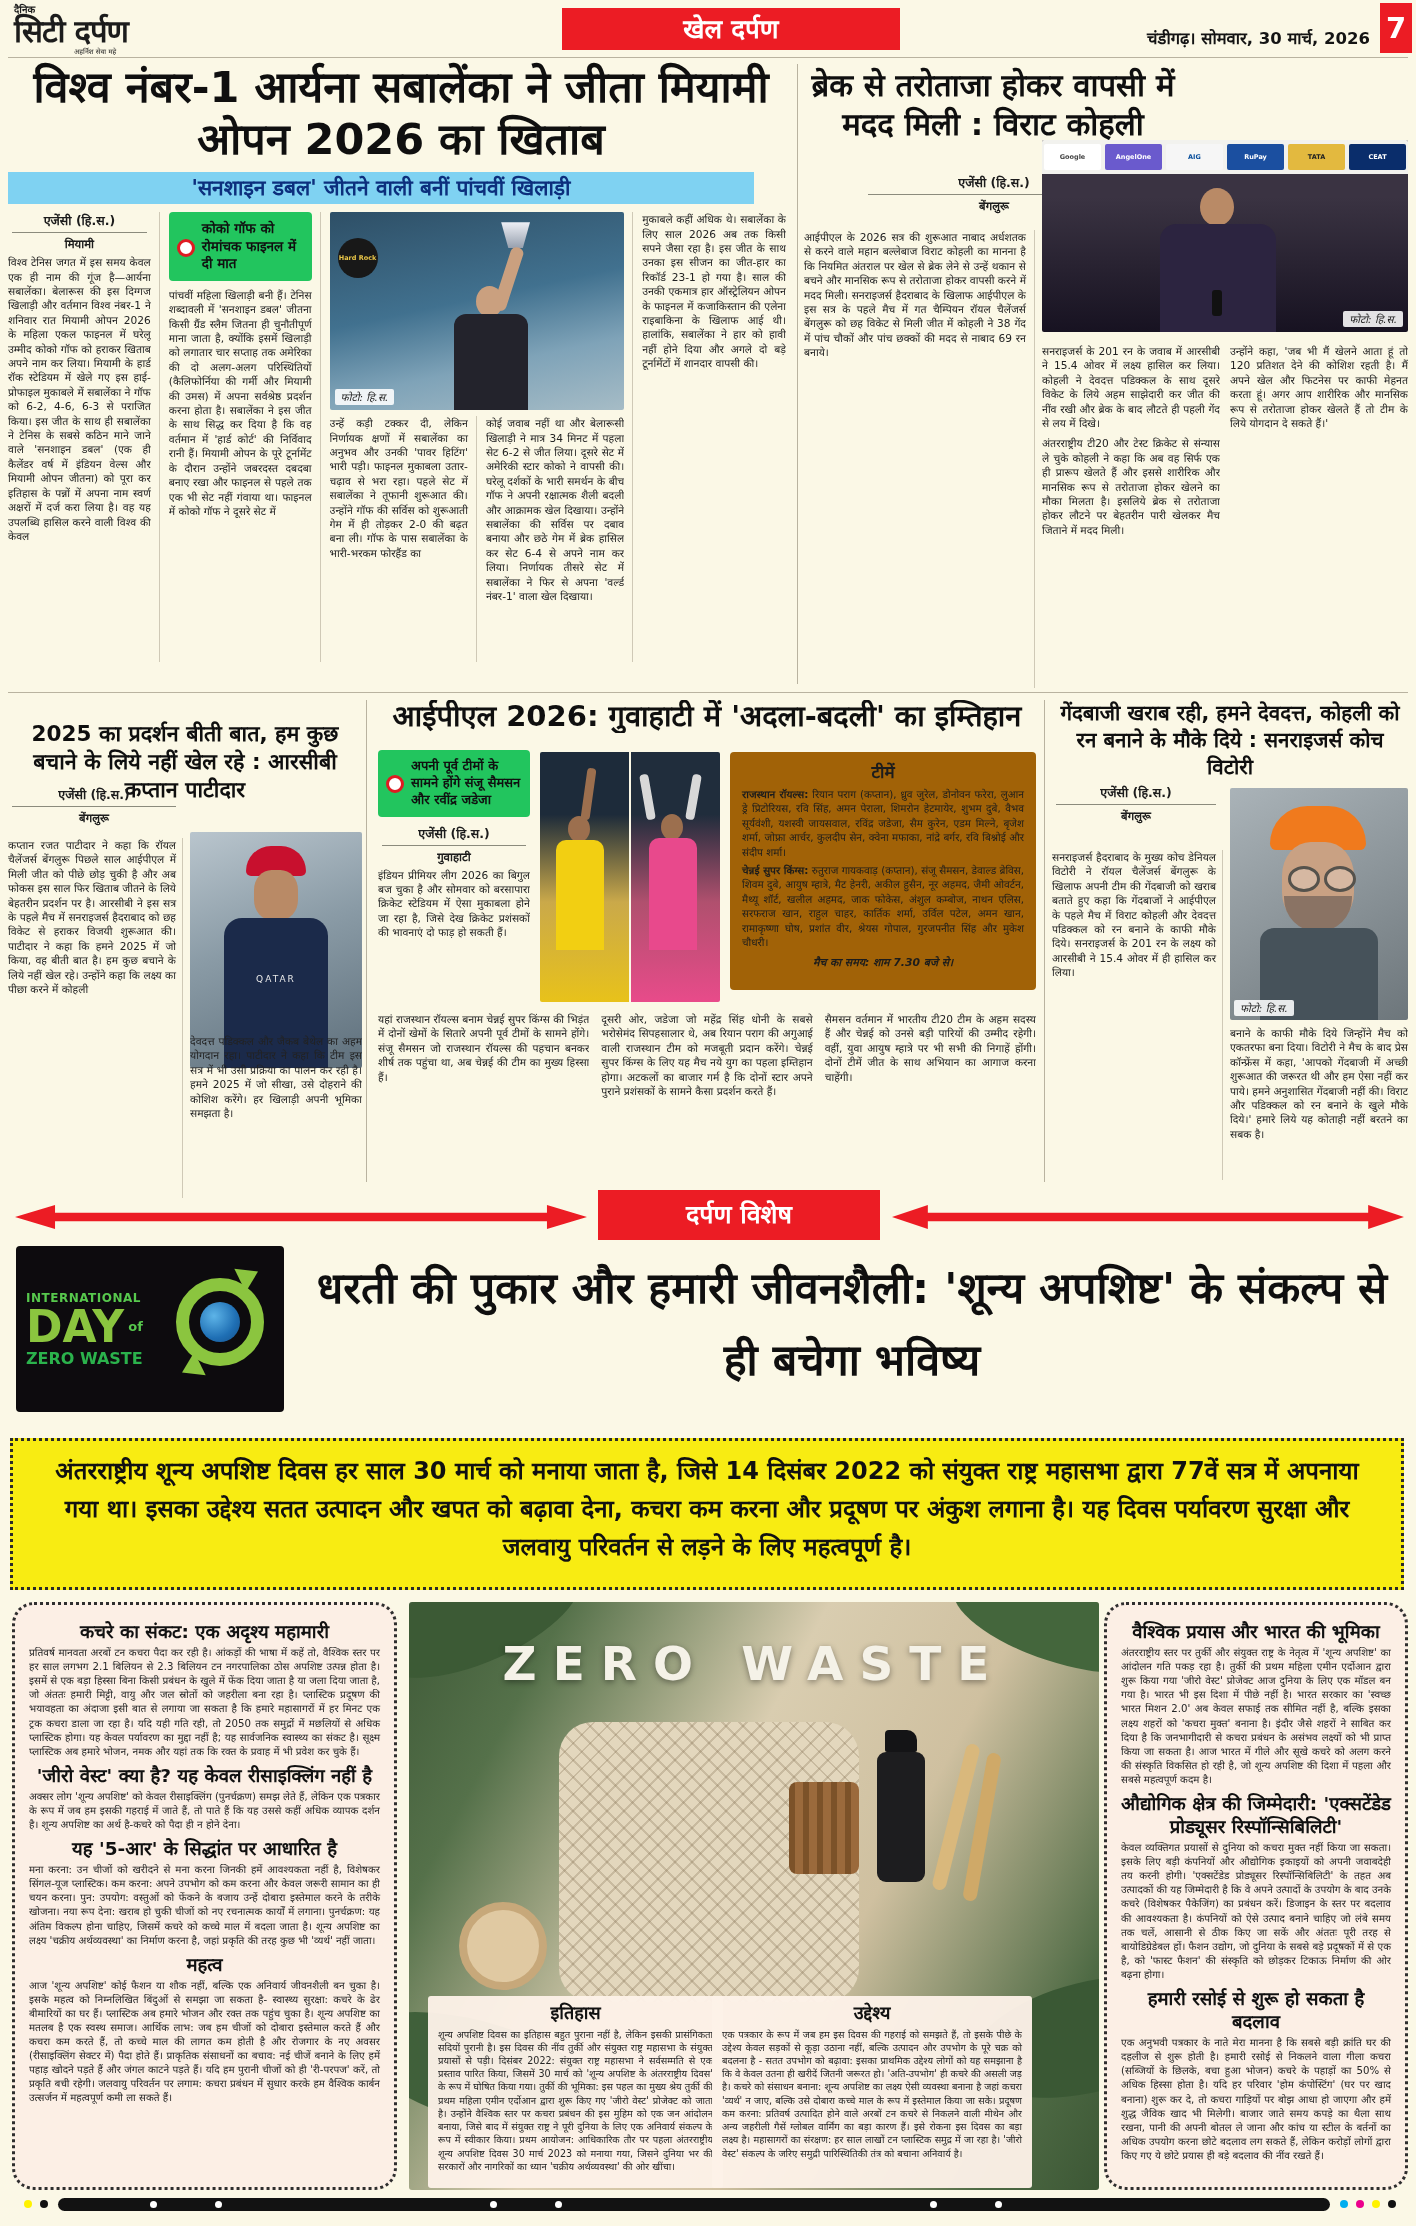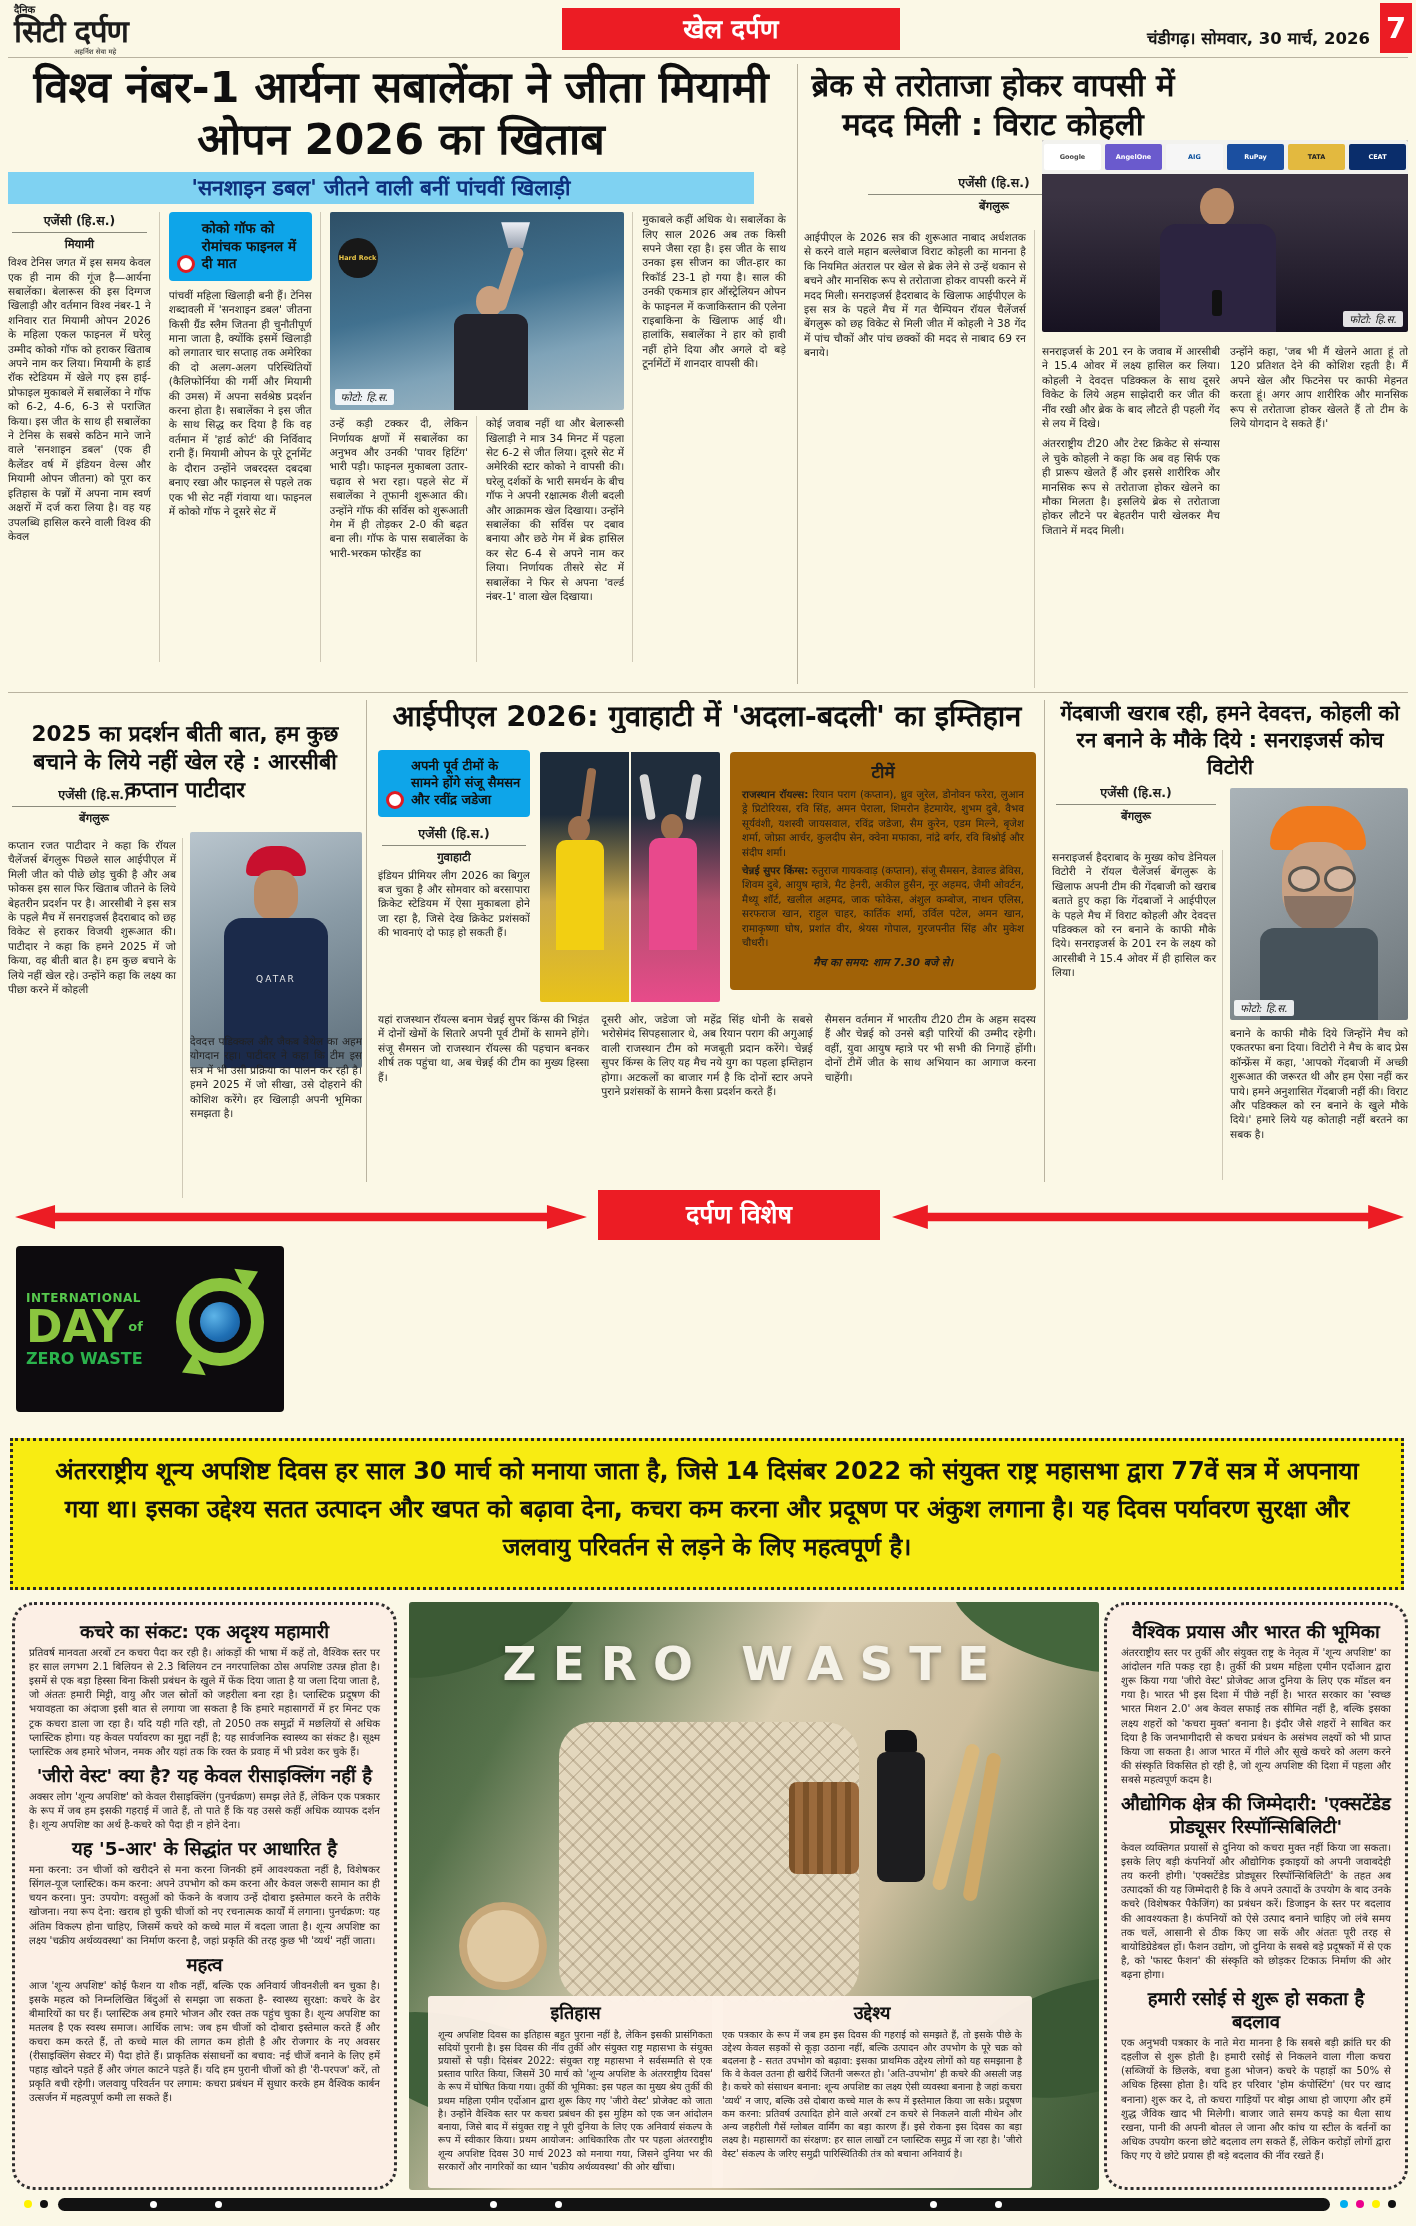--- a/index.html
+++ b/index.html
@@ -8,21 +8,21 @@
   .abs{position:absolute;}
   .c{text-align:center;}
   .b{font-weight:bold;}
   .red{background:#ec1c24;}
   .hl{font-weight:800;color:#0f0f0f;}
   .body-txt{font-size:10.6px;line-height:1.36;text-align:justify;color:#222;overflow:hidden;}
   .ncol{border-right:1px solid #cfc9b6;padding-right:8px;overflow:hidden;}
   .ncol:last-child{border-right:none;}
   .byl{font-weight:bold;font-size:12.5px;text-align:center;border-bottom:1px solid #8b8b7d;padding-bottom:3px;margin:0 4px 3px 4px;}
   .dtl{font-weight:bold;font-size:11.5px;text-align:center;margin-bottom:4px;}
-  .hibox{background:#0ea5e9;border-radius:4px;padding:8px 8px;display:flex;gap:7px;align-items:flex-end;}
+  .hibox{background:#22c55e;border-radius:4px;padding:8px 8px;display:flex;gap:7px;align-items:center;}
   .ring{display:inline-block;width:12px;height:12px;border:3.5px solid #e01b22;border-radius:50%;background:#fff;flex:none;margin-top:2px;}
   .hitxt{font-weight:bold;font-size:13.5px;line-height:1.3;color:#101010;}
   .cap{position:absolute;background:rgba(255,255,255,.88);color:#222;font-size:10.5px;font-style:italic;padding:1px 6px;border-radius:2px;}
   .hairV{background:#b9b3a0;width:1px;}
   .hairH{background:#b9b3a0;height:1px;}
   .panel{background:#fcefe5;border:3px dotted #2e2e2e;border-radius:22px;padding:10px 14px;overflow:hidden;}
   .sec-h{font-size:18.5px;font-weight:800;text-align:center;color:#111;margin:5px 0 3px 0;line-height:1.25;}
   .sec-b{font-size:10.2px;line-height:1.38;text-align:justify;color:#262626;}
   .arrow2{background:#ec1c24;clip-path:polygon(0 50%,7% 0,7% 32%,93% 32%,93% 0,100% 50%,93% 100%,93% 68%,7% 68%,7% 100%);}
   .chip{flex:1;margin:4px 2px;border-radius:2px;font-size:6.5px;font-weight:bold;display:flex;align-items:center;justify-content:center;overflow:hidden;}
@@ -209,20 +209,21 @@
       </div>
       <div style="color:#2bb24c;font-size:16px;font-weight:800;">ZERO WASTE</div>
     </div>
     <div style="position:relative;width:104px;height:130px;">
       <div class="abs" style="left:6px;top:14px;width:88px;height:88px;border:13px solid #8bc53f;border-radius:50%;box-sizing:border-box;"></div>
       <div class="abs" style="left:30px;top:38px;width:40px;height:40px;border-radius:50%;background:radial-gradient(circle at 35% 35%,#5db4e8,#1f6fb4 60%,#15508a);"></div>
       <div class="abs" style="left:66px;top:2px;width:0;height:0;border-left:13px solid transparent;border-right:13px solid transparent;border-bottom:20px solid #8bc53f;transform:rotate(64deg);"></div>
       <div class="abs" style="left:8px;top:94px;width:0;height:0;border-left:13px solid transparent;border-right:13px solid transparent;border-bottom:20px solid #8bc53f;transform:rotate(244deg);"></div>
     </div>
   </div>
+  <div class="abs hl c" style="left:296px;top:1252px;width:1112px;font-size:43px;line-height:1.68;">धरती की पुकार और हमारी जीवनशैली: 'शून्य अपशिष्ट' के संकल्प से ही बचेगा भविष्य</div>
 
   <div class="abs" style="left:10px;top:1438px;width:1394px;height:152px;background:#f8ec12;border:3px dotted #2a2a2a;box-sizing:border-box;display:flex;align-items:flex-start;padding:12px 34px;">
     <div class="c b" style="width:100%;font-size:24px;line-height:1.58;color:#111;">अंतरराष्ट्रीय शून्य अपशिष्ट दिवस हर साल 30 मार्च को मनाया जाता है, जिसे 14 दिसंबर 2022 को संयुक्त राष्ट्र महासभा द्वारा 77वें सत्र में अपनाया गया था। इसका उद्देश्य सतत उत्पादन और खपत को बढ़ावा देना, कचरा कम करना और प्रदूषण पर अंकुश लगाना है। यह दिवस पर्यावरण सुरक्षा और जलवायु परिवर्तन से लड़ने के लिए महत्वपूर्ण है।</div>
   </div>
 
   <div class="panel abs" style="left:12px;top:1602px;width:385px;height:588px;box-sizing:border-box;">
     <div class="sec-h">कचरे का संकट: एक अदृश्य महामारी</div>
     <div class="sec-b">प्रतिवर्ष मानवता अरबों टन कचरा पैदा कर रही है। आंकड़ों की भाषा में कहें तो, वैश्विक स्तर पर हर साल लगभग 2.1 बिलियन से 2.3 बिलियन टन नगरपालिका ठोस अपशिष्ट उत्पन्न होता है। इसमें से एक बड़ा हिस्सा बिना किसी प्रबंधन के खुले में फेंक दिया जाता है या जला दिया जाता है, जो अंततः हमारी मिट्टी, वायु और जल स्रोतों को जहरीला बना रहा है। प्लास्टिक प्रदूषण की भयावहता का अंदाजा इसी बात से लगाया जा सकता है कि हमारे महासागरों में हर मिनट एक ट्रक कचरा डाला जा रहा है। यदि यही गति रही, तो 2050 तक समुद्रों में मछलियों से अधिक प्लास्टिक होगा। यह केवल पर्यावरण का मुद्दा नहीं है; यह सार्वजनिक स्वास्थ्य का संकट है। सूक्ष्म प्लास्टिक अब हमारे भोजन, नमक और यहां तक कि रक्त के प्रवाह में भी प्रवेश कर चुके हैं।</div>
     <div class="sec-h">'जीरो वेस्ट' क्या है? यह केवल रीसाइक्लिंग नहीं है</div>
     <div class="sec-b">अक्सर लोग 'शून्य अपशिष्ट' को केवल रीसाइक्लिंग (पुनर्चक्रण) समझ लेते हैं, लेकिन एक पत्रकार के रूप में जब हम इसकी गहराई में जाते हैं, तो पाते हैं कि यह उससे कहीं अधिक व्यापक दर्शन है। शून्य अपशिष्ट का अर्थ है-कचरे को पैदा ही न होने देना।</div>

